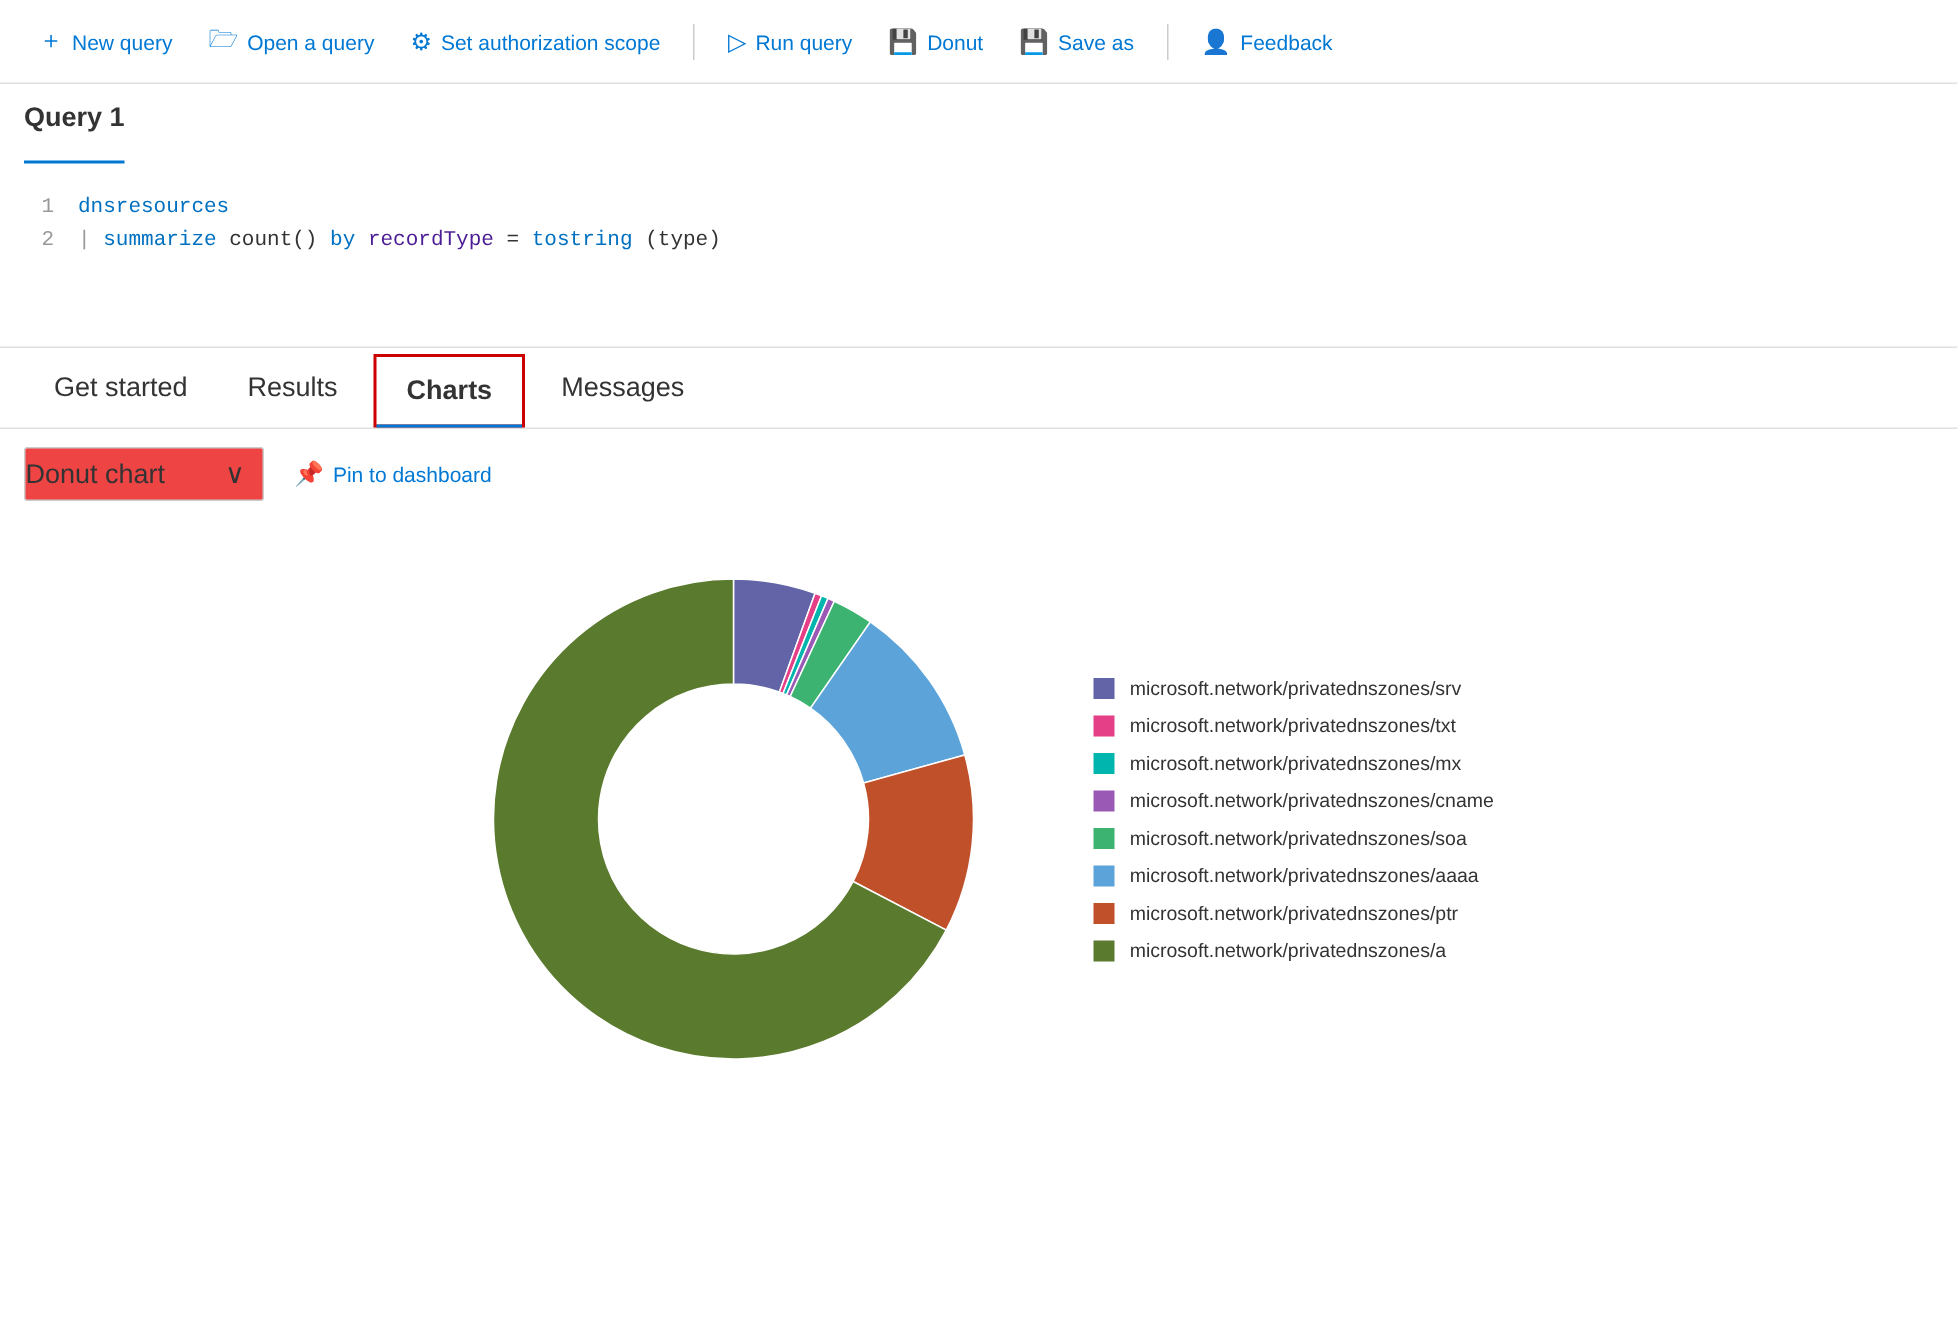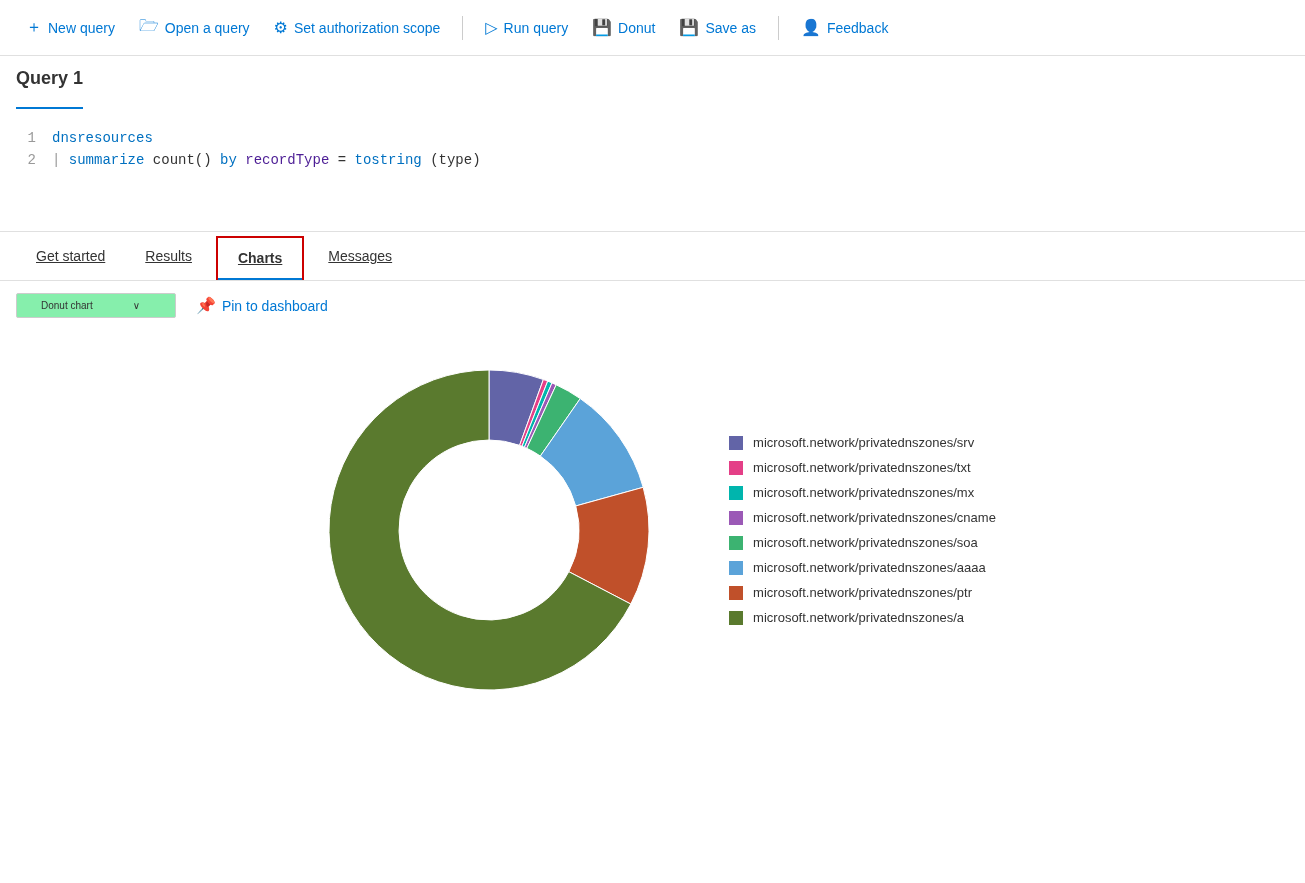--- a/index.html
+++ b/index.html
@@ -81,26 +81,25 @@
       background: #fff;
     }
     .tabs-row {
       display: flex;
       align-items: center;
       gap: 0;
     }
     .tab {
       padding: 12px 20px;
       cursor: pointer;
-      font-size: 14px;
+      font-size: 18px;
       color: #333;
       border: none;
       background: transparent;
       position: relative;
-      text-decoration: underline;
     }
     .tab.active {
       font-weight: 600;
       color: #333;
       border: 2px solid #cc0000;
       margin: 4px 4px 0 4px;
     }
     .tab.active::after {
       content: '';
       position: absolute;
@@ -117,26 +116,26 @@
       align-items: center;
       gap: 20px;
       padding: 12px 16px;
       background: #fff;
     }
     .chart-dropdown {
       display: flex;
       align-items: center;
       border: 1px solid #ccc;
       border-radius: 2px;
-      padding: 6px 24px;
+      padding: 6px 0;
       cursor: pointer;
       gap: 40px;
-      font-size: 10px;
+      font-size: 18px;
       min-width: 160px;
-      background: #86efac;
+      background: #ef4444;
     }
     .pin-btn {
       display: flex;
       align-items: center;
       gap: 6px;
       color: #0078d4;
       cursor: pointer;
       font-size: 14px;
       border: none;
       background: transparent;

